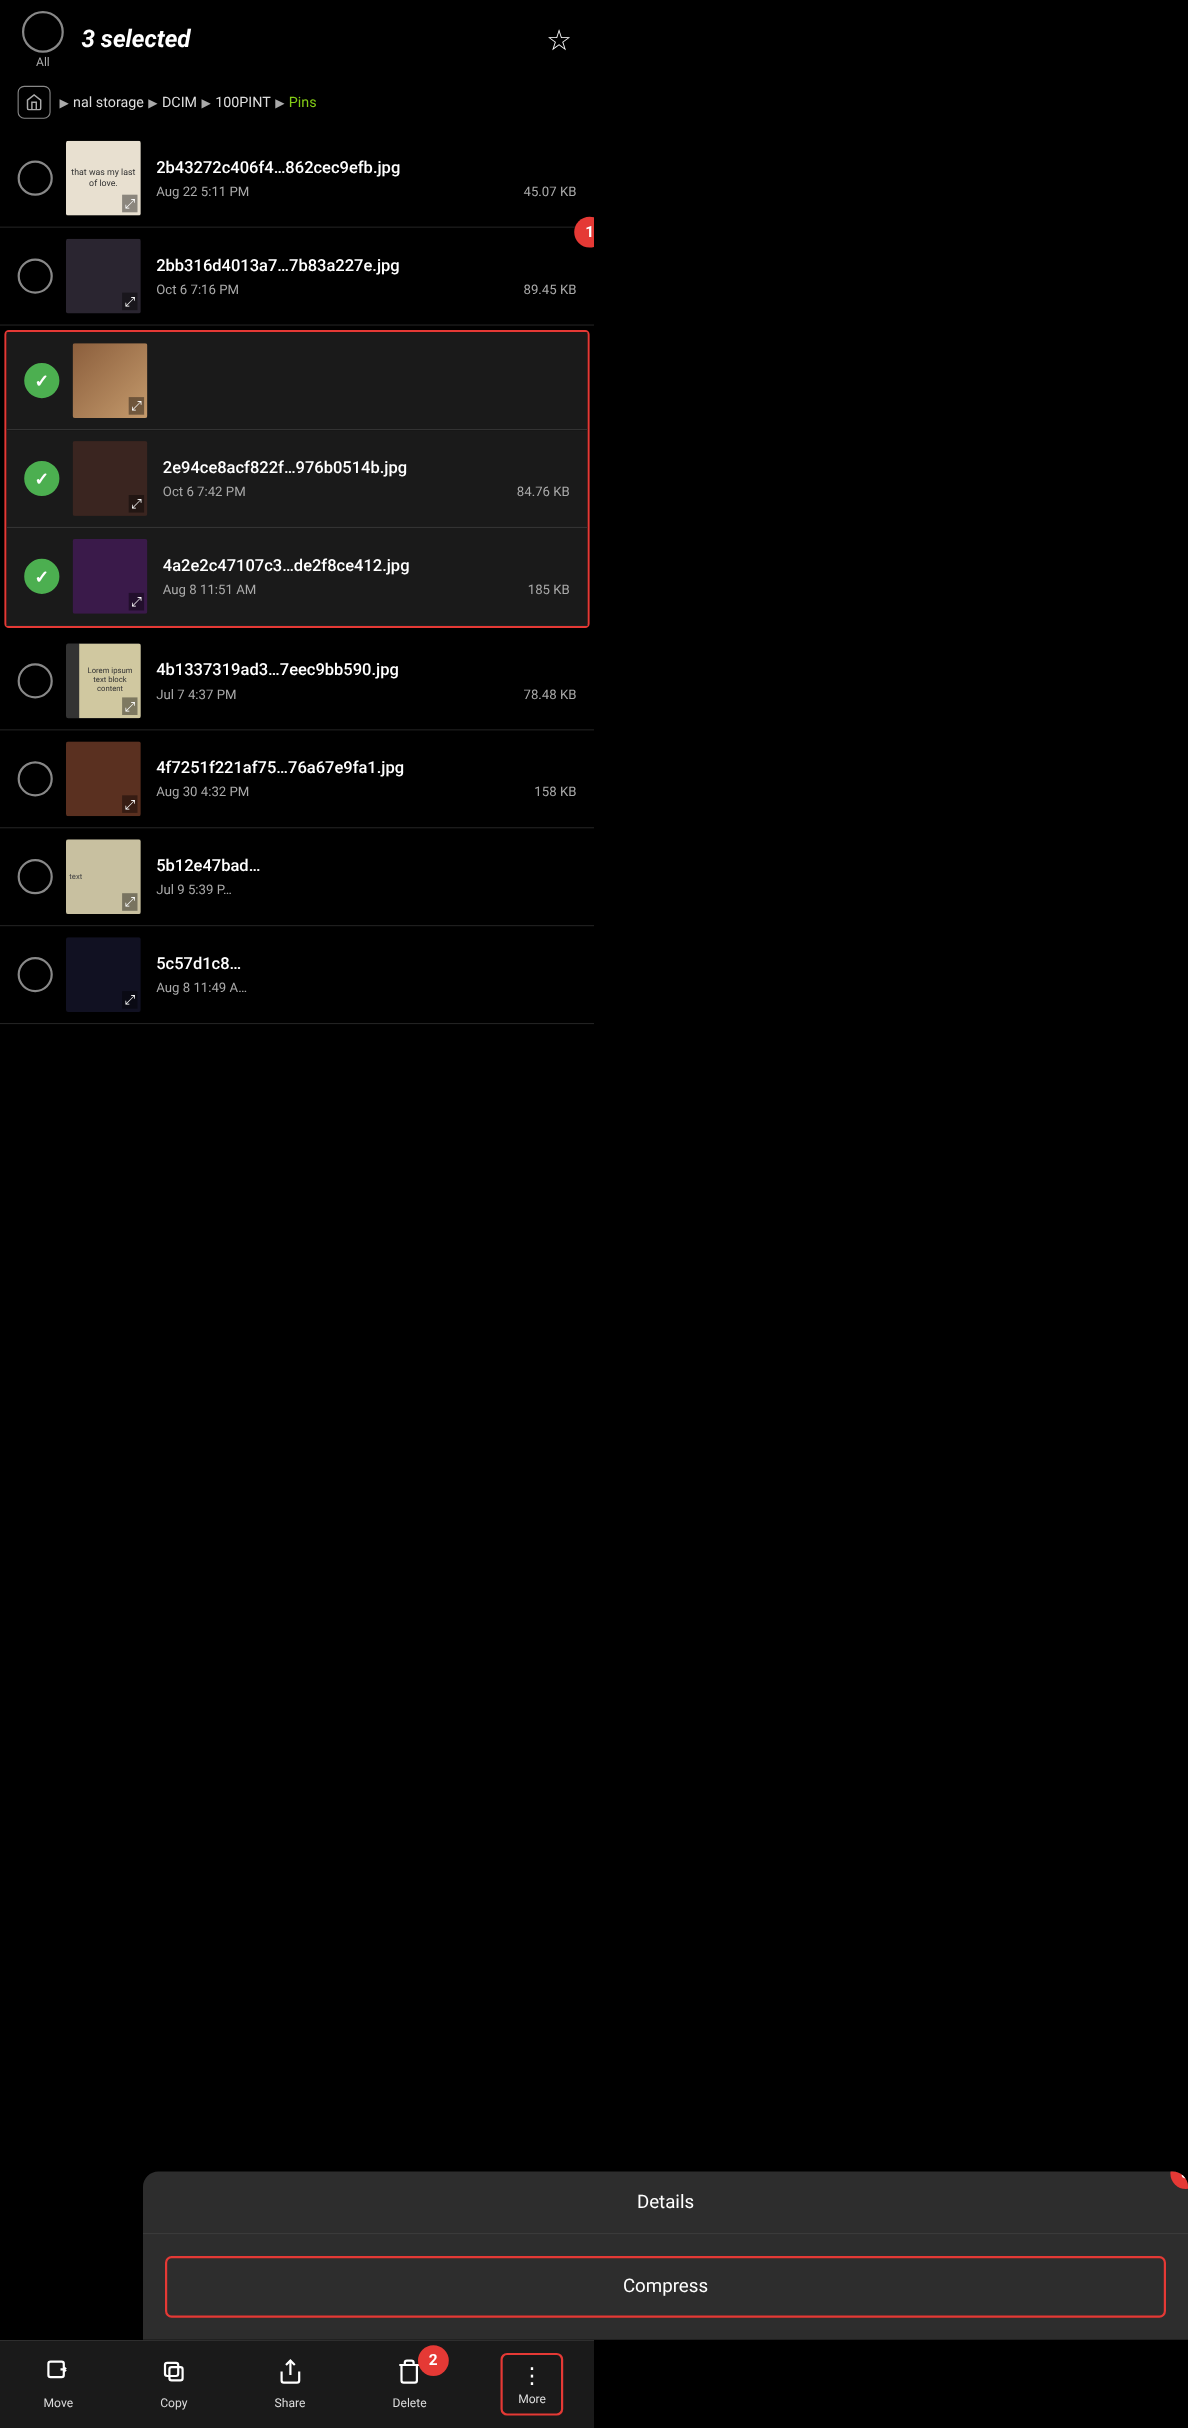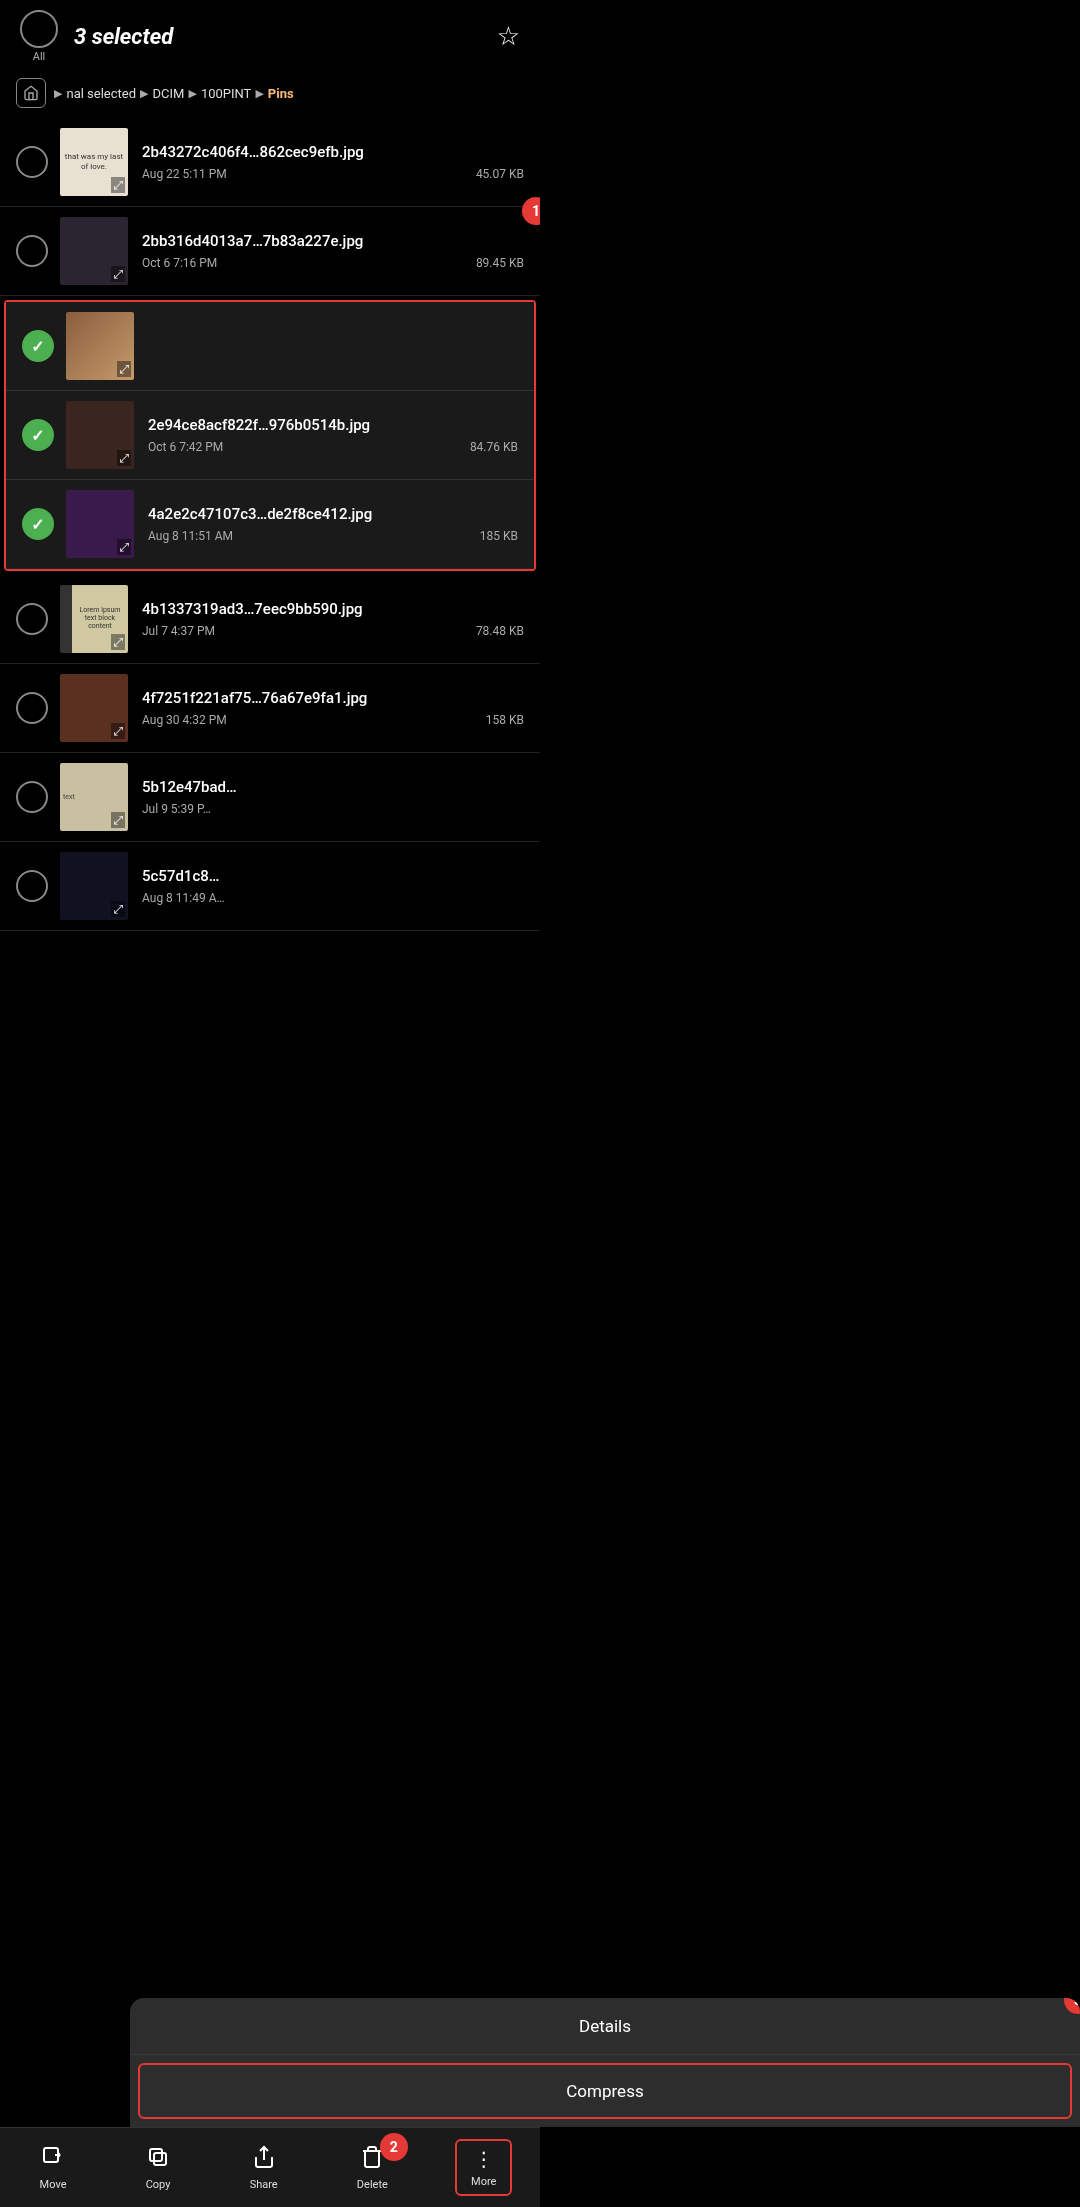--- a/index.html
+++ b/index.html
@@ -73,22 +73,22 @@
       margin-right: 4px;
     }
     .breadcrumb-arrow {
       color: #aaa;
       font-size: 11px;
     }
     .breadcrumb-item {
       color: #ddd;
     }
     .breadcrumb-item.active {
-      color: #fdba74;
-      font-weight: bold;
+      color: #84cc16;
+      font-weight: normal;
     }
     
     .file-list {
       padding: 0 0;
     }
     .file-item {
       display: flex;
       align-items: center;
       padding: 10px 16px;
       border-bottom: 1px solid #222;
@@ -271,21 +271,21 @@
 </div>
 
 <div class="breadcrumb">
   <div class="breadcrumb-home">
     <svg width="16" height="16" viewBox="0 0 24 24" fill="none" stroke="#aaa" stroke-width="2">
       <path d="M3 9l9-7 9 7v11a2 2 0 0 1-2 2H5a2 2 0 0 1-2-2z"></path>
       <polyline points="9 22 9 12 15 12 15 22"></polyline>
     </svg>
   </div>
   <span class="breadcrumb-arrow">▶</span>
-  <span class="breadcrumb-item">nal selected</span>
+  <span class="breadcrumb-item">nal storage</span>
   <span class="breadcrumb-arrow">▶</span>
   <span class="breadcrumb-item">DCIM</span>
   <span class="breadcrumb-arrow">▶</span>
   <span class="breadcrumb-item">100PINT</span>
   <span class="breadcrumb-arrow">▶</span>
   <span class="breadcrumb-item active">Pins</span>
 </div>
 
 <div class="file-list" style="padding-bottom:90px;">
 
@@ -424,21 +424,21 @@
   </div>
 
 </div>
 
 <div class="context-menu" style="position:fixed; bottom:80px; left:130px; right:0; border-radius:14px 14px 0 0; background:#2d2d2d;">
   <div class="context-menu-item" style="text-align:center; padding:18px 24px; font-size:17px; border-bottom:1px solid #3a3a3a; position:relative;">
     <span>Details</span>
     
     <div class="badge" style="right:-12px; top:-12px;">3</div>
   </div>
-  <div style="margin:8px; border:2px solid #e53935; border-radius:6px; text-align:center; padding:16px 24px; font-size:17px; cursor:pointer; background:#2d2d2d;">
+  <div style="margin:20px; border:2px solid #e53935; border-radius:6px; text-align:center; padding:16px 24px; font-size:17px; cursor:pointer; background:#2d2d2d;">
     <span>Compress</span>
   </div>
 </div>
 
 <div class="bottom-bar">
   <div class="bottom-item">
     <div class="bottom-icon">
       <svg width="24" height="24" viewBox="0 0 24 24" fill="none" stroke="#fff" stroke-width="2">
         <rect x="3" y="3" width="14" height="14" rx="2" stroke="#fff" fill="none"></rect>
         <path d="M14 10h5m0 0l-2-2m2 2l-2 2" stroke="#fff"></path>

